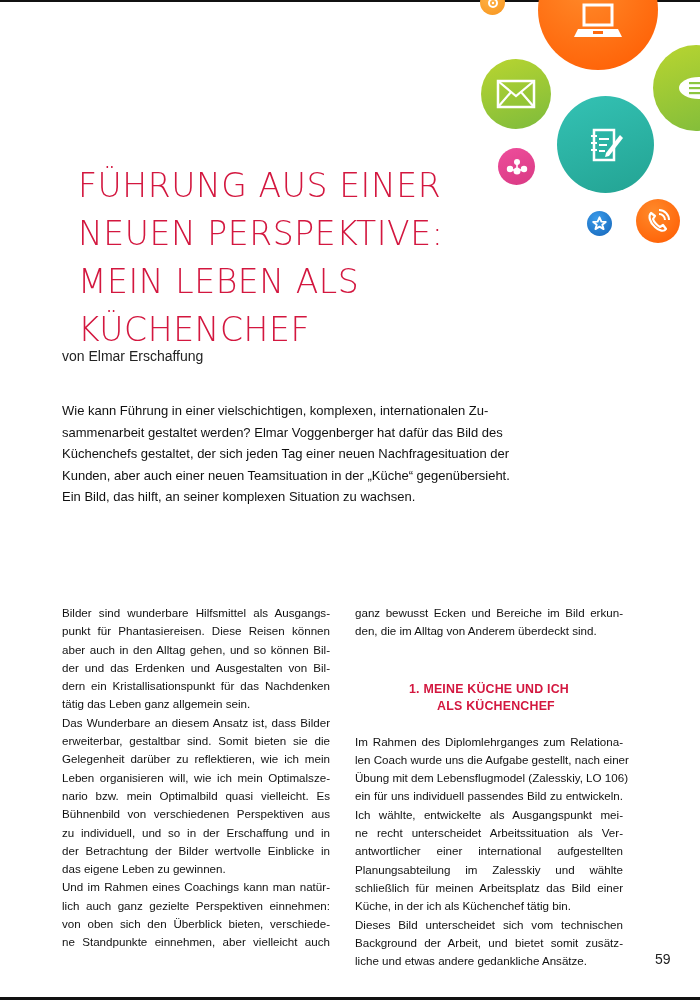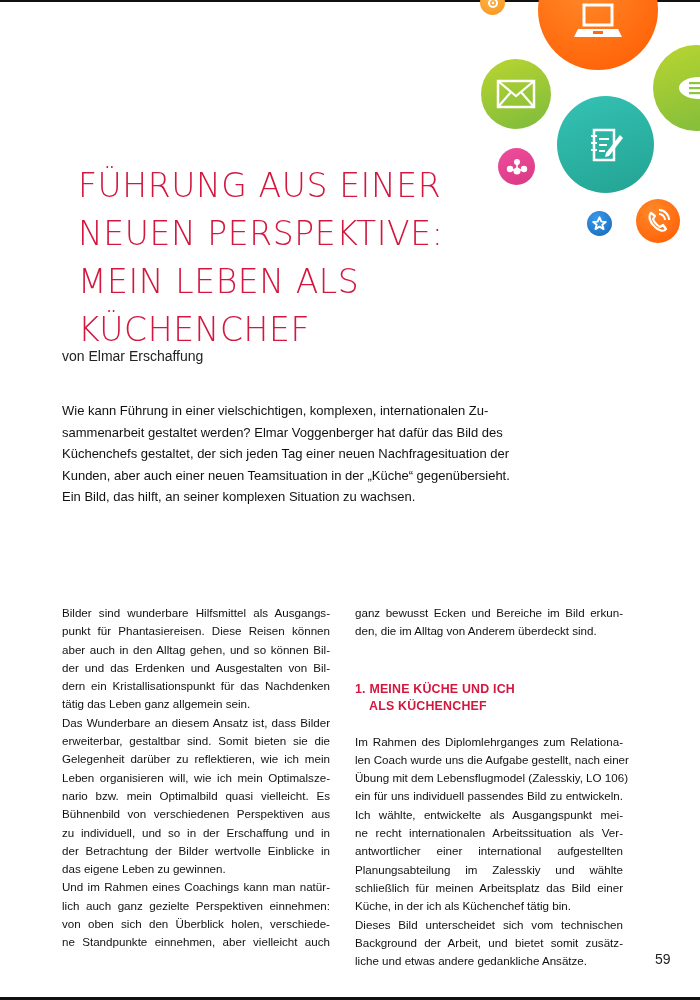--- a/index.html
+++ b/index.html
@@ -44,21 +44,21 @@
     font-family: "Liberation Sans", sans-serif;
     font-size: 11.6px; line-height: 18.3px; color: #111;
   }
   .col.left { left: 62px; }
   .col.right { left: 355px; }
   .col .ln { display: block; white-space: nowrap; text-align: justify; text-align-last: justify; }
   .col .ln.last { text-align-last: left; }
 
   .section-heading {
     color: #d3173f; font-weight: bold; font-size: 12.4px; line-height: 17px;
-    margin: 40px 0 18px 0; letter-spacing: 0.2px;
+    margin: 40px 0 18px 0; letter-spacing: 0.2px; text-align: center;
   }
   .section-heading span { display: block; }
   .section-heading .indent { padding-left: 14px; }
 
   .page-number {
     position: absolute; left: 655px; top: 951px;
     font-family: "Liberation Sans", sans-serif;
     font-size: 14px; color: #222;
   }
 </style>
@@ -161,39 +161,39 @@
   <span class="ln">erweiterbar, gestaltbar sind. Somit bieten sie die</span>
   <span class="ln">Gelegenheit darüber zu reflektieren, wie ich mein</span>
   <span class="ln">Leben organisieren will, wie ich mein Optimalsze-</span>
   <span class="ln">nario bzw. mein Optimalbild quasi vielleicht. Es</span>
   <span class="ln">Bühnenbild von verschiedenen Perspektiven aus</span>
   <span class="ln">zu individuell, und so in der Erschaffung und in</span>
   <span class="ln">der Betrachtung der Bilder wertvolle Einblicke in</span>
   <span class="ln last">das eigene Leben zu gewinnen.</span>
   <span class="ln">Und im Rahmen eines Coachings kann man natür-</span>
   <span class="ln">lich auch ganz gezielte Perspektiven einnehmen:</span>
-  <span class="ln">von oben sich den Überblick holen, verschiede-</span>
+  <span class="ln">von oben sich den Überblick bieten, verschiede-</span>
   <span class="ln">ne Standpunkte einnehmen, aber vielleicht auch</span>
 </div>
 
 <div class="col right">
   <span class="ln">ganz bewusst Ecken und Bereiche im Bild erkun-</span>
   <span class="ln last">den, die im Alltag von Anderem überdeckt sind.</span>
 
   <div class="section-heading">
     <span>1. MEINE KÜCHE UND ICH</span>
     <span class="indent">ALS KÜCHENCHEF</span>
   </div>
 
   <span class="ln">Im Rahmen des Diplomlehrganges zum Relationa-</span>
   <span class="ln">len Coach wurde uns die Aufgabe gestellt, nach einer</span>
   <span class="ln">Übung mit dem Lebensflugmodel (Zalesskiy, LO 106)</span>
   <span class="ln">ein für uns individuell passendes Bild zu entwickeln.</span>
   <span class="ln">Ich wählte, entwickelte als Ausgangspunkt mei-</span>
-  <span class="ln">ne recht internationalen Arbeitssituation als Ver-</span>
+  <span class="ln">ne recht unterscheidet Arbeitssituation als Ver-</span>
   <span class="ln">antwortlicher einer international aufgestellten</span>
   <span class="ln">Planungsabteilung im Zalesskiy und wählte</span>
   <span class="ln">schließlich für meinen Arbeitsplatz das Bild einer</span>
   <span class="ln last">Küche, in der ich als Küchenchef tätig bin.</span>
   <span class="ln">Dieses Bild unterscheidet sich vom technischen</span>
   <span class="ln">Background der Arbeit, und bietet somit zusätz-</span>
   <span class="ln last">liche und etwas andere gedankliche Ansätze.</span>
 </div>
 
 <div class="page-number">59</div>

